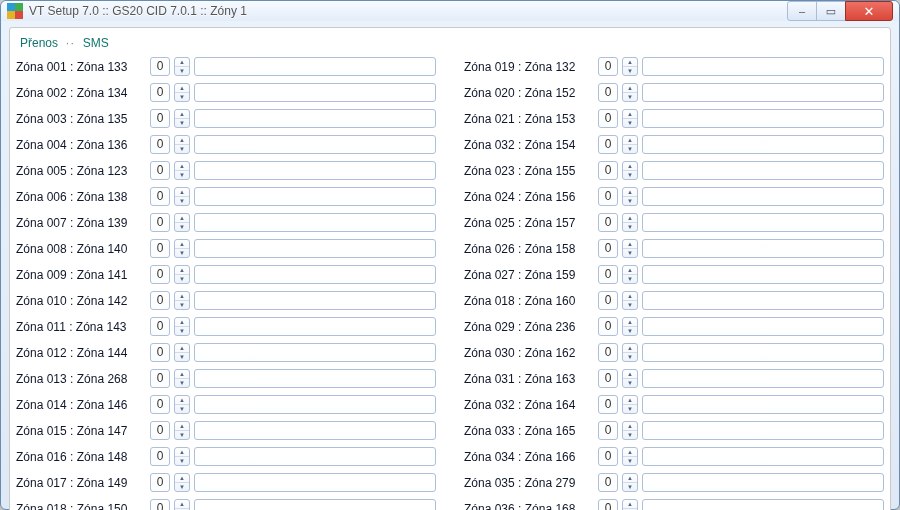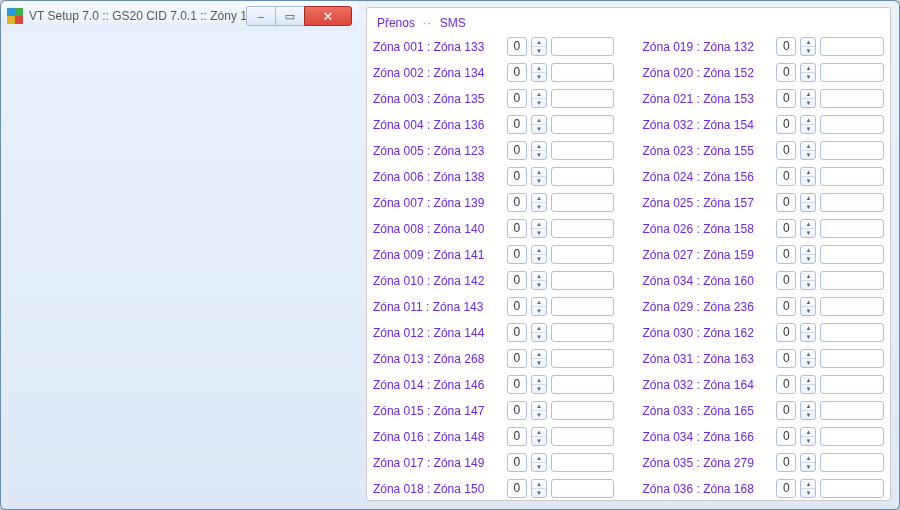--- a/index.html
+++ b/index.html
@@ -14,21 +14,21 @@
     overflow: hidden;
   }
   .window {
     width: 900px;
     height: 510px;
     background: linear-gradient(#eaf2fb, #dfe9f5);
     border: 1px solid #6a8bb0;
     border-radius: 6px;
     box-shadow: 0 4px 16px rgba(0,0,0,0.3);
     display: flex;
-    flex-direction: row;
+    flex-direction: column;
   }
   .titlebar {
     height: 30px;
     background: linear-gradient(#f7fbff, #e3edf9);
     display: flex;
     align-items: center;
     padding: 0 6px;
     border-top-left-radius: 6px;
     border-top-right-radius: 6px;
   }
@@ -71,41 +71,41 @@
     border-radius: 3px;
     display: flex;
     flex-direction: column;
     padding: 4px 6px 6px 6px;
   }
   .crumbs {
     padding: 4px 4px 6px 4px;
     color: #1a55c4;
     font-size: 12px;
   }
-  .crumbs a { color:#6d28d9; text-decoration: none; cursor: pointer; }
+  .crumbs a { color:#0f766e; text-decoration: none; cursor: pointer; }
   .crumbs .sep { color:#888; margin: 0 4px; letter-spacing: 1px; }
   .grid {
     display: flex;
     gap: 28px;
   }
   .col {
     flex: 1;
     display: flex;
     flex-direction: column;
     gap: 5px;
   }
   .row {
     display: flex;
     align-items: center;
     gap: 4px;
     height: 21px;
   }
   .row-label {
     width: 130px;
-    color: #6d28d9;
+    color: #0f172a;
     white-space: nowrap;
   }
   .num-input {
     width: 20px;
     height: 19px;
     border: 1px solid #aebfd9;
     border-radius: 3px;
     background: linear-gradient(#fff,#fcfdff);
     text-align: center;
     font-size: 12px;
@@ -410,21 +410,21 @@
           <div class="row">
             <div class="row-label">Zóna 027 : Zóna 159</div>
             <div class="num-input">0</div>
             <div class="spinner">
               <div class="spin-btn">▲</div>
               <div class="spin-btn">▼</div>
             </div>
             <div class="text-input"></div>
           </div>
           <div class="row">
-            <div class="row-label">Zóna 034 : Zóna 160</div>
+            <div class="row-label">Zóna 018 : Zóna 160</div>
             <div class="num-input">0</div>
             <div class="spinner">
               <div class="spin-btn">▲</div>
               <div class="spin-btn">▼</div>
             </div>
             <div class="text-input"></div>
           </div>
           <div class="row">
             <div class="row-label">Zóna 029 : Zóna 236</div>
             <div class="num-input">0</div>

